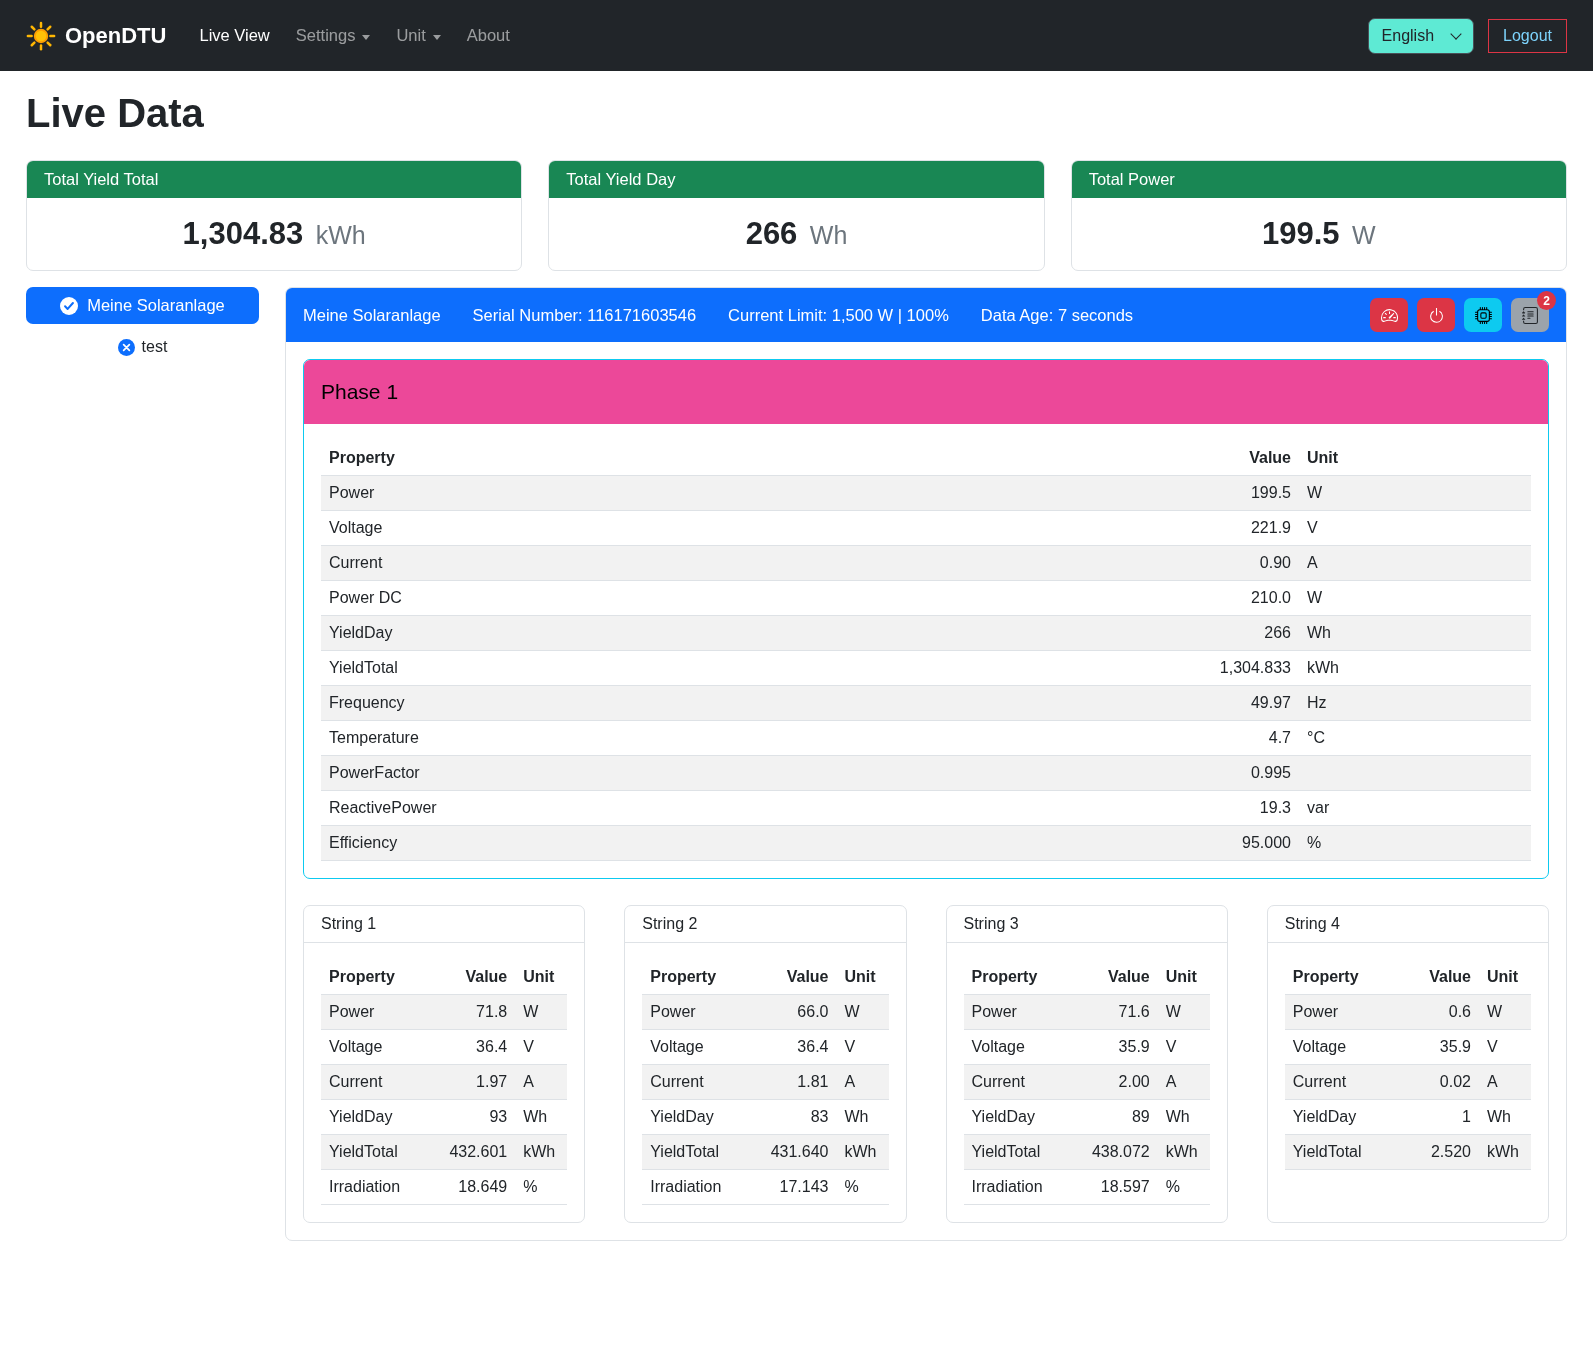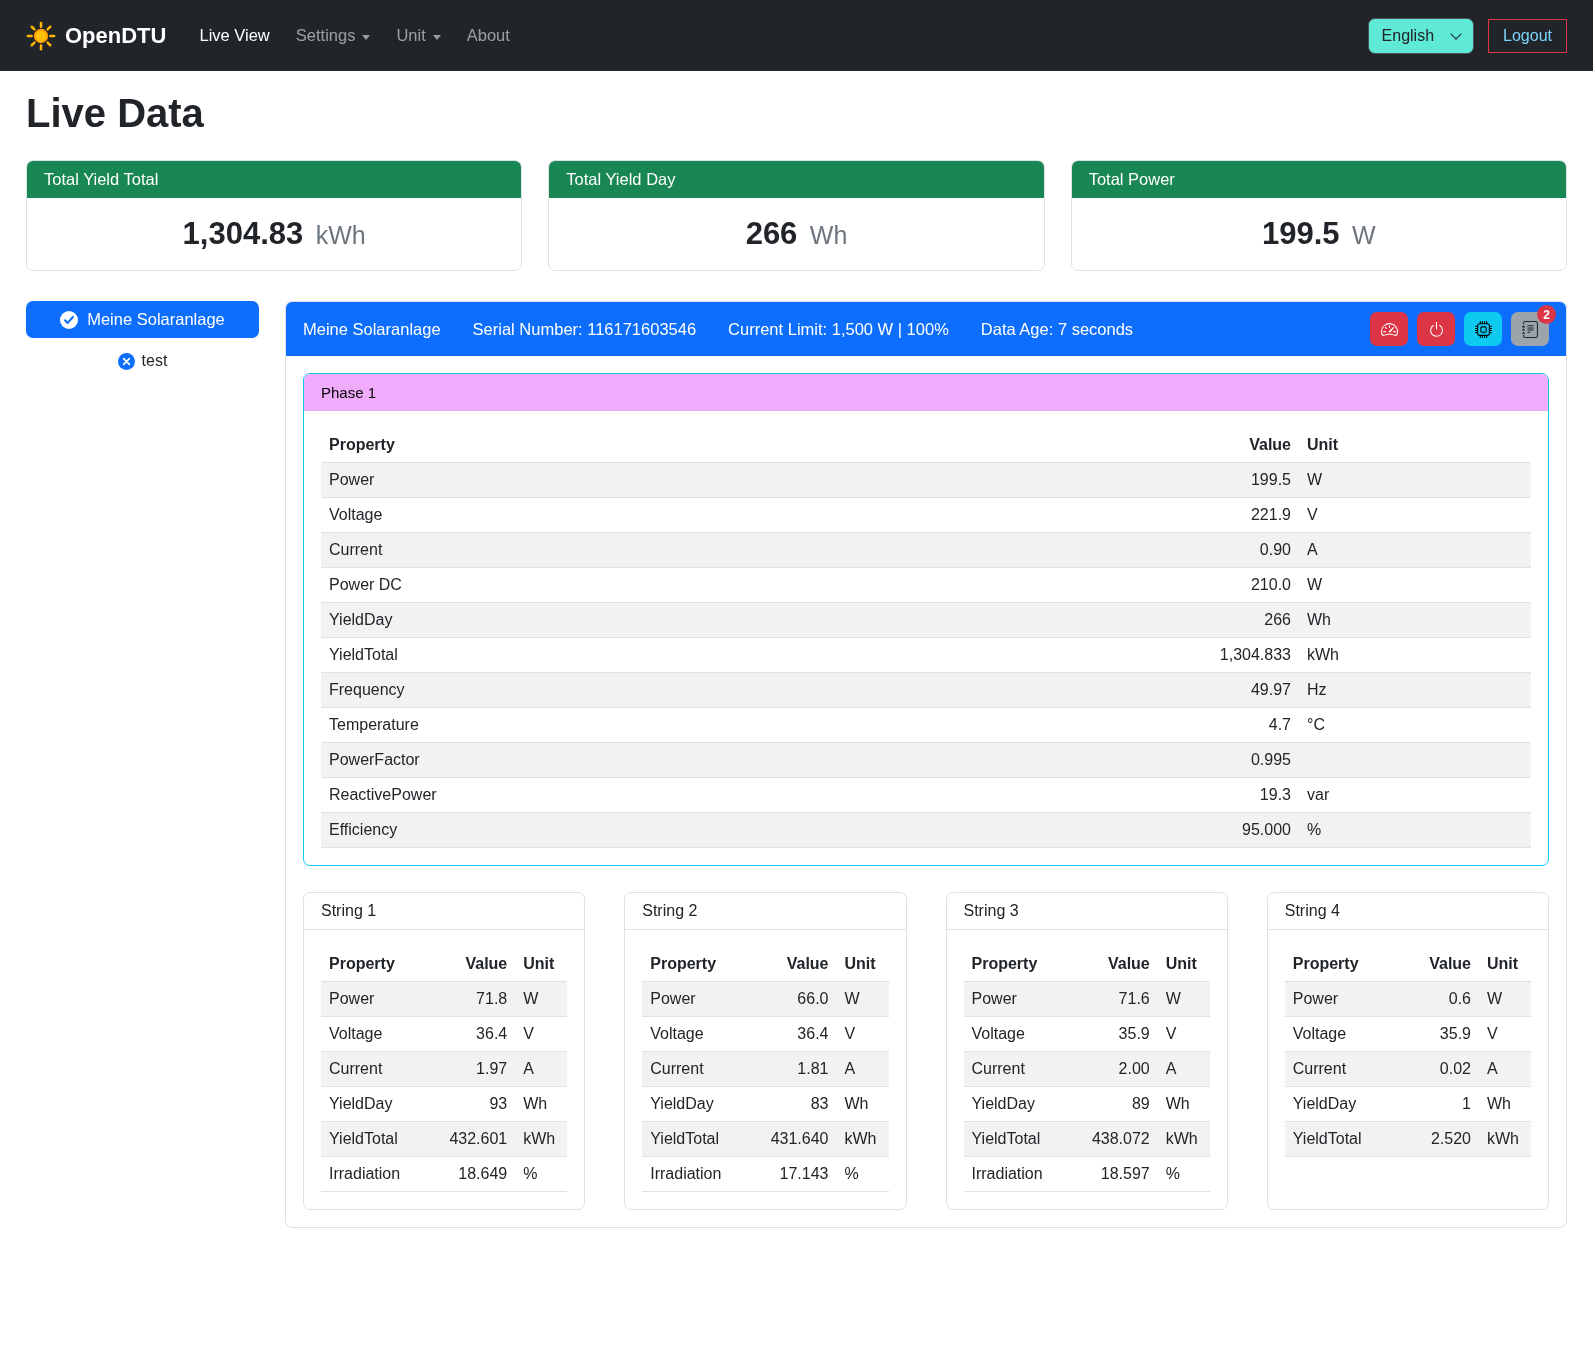--- a/index.html
+++ b/index.html
@@ -16,21 +16,21 @@
   .lang-select{background:#5eead4;border:1px solid #495057;border-radius:7px;padding:8px 13px;font-size:16px;color:#212529;display:flex;align-items:center;gap:18px;cursor:pointer}
   .chev{width:8px;height:8px;border-right:1.8px solid #212529;border-bottom:1.8px solid #212529;transform:rotate(45deg);margin-top:-4px}
   .logout-btn{color:#7dd3fc;border:1px solid #dc3545;background:transparent;border-radius:0;padding:7px 14px;font-size:16px;cursor:pointer;font-family:inherit}
 
   
   .content{padding:0 26px}
   h1{font-size:40px;font-weight:600;margin:20px 0 24px;color:#212529}
 
   .card{border:1px solid #dee2e6;border-radius:7px;background:#fff;overflow:hidden}
 
-  .summary-row{display:flex;gap:26px;margin-bottom:30px}
+  .summary-row{display:flex;gap:26px;margin-bottom:16px}
   .summary-card{flex:1}
   .summary-head{background:#198754;color:#fff;padding:9px 17px;font-size:16.5px}
   .summary-body{padding:18px;text-align:center}
   .summary-value{font-size:31px;font-weight:600;color:#212529}
   .summary-unit{font-size:25px;color:#6c757d;margin-left:8px;font-weight:400}
 
   
   .live-row{display:flex;gap:26px;align-items:flex-start;padding-bottom:30px}
   .inv-col{width:233px;flex:none}
   .inv-select-btn{width:100%;background:#0d6efd;color:#fff;border:none;border-radius:7px;padding:9px 10px;font-size:16.5px;display:flex;align-items:center;justify-content:center;gap:9px;cursor:pointer;font-family:inherit}
@@ -40,21 +40,21 @@
   .inv-header{background:#0d6efd;color:#fff;padding:10px 17px;display:flex;align-items:center;gap:32px;font-size:16.5px}
   .hdr-btns{margin-left:auto;display:flex;gap:9px}
   .icon-btn{width:38px;height:34px;border:none;border-radius:7px;display:flex;align-items:center;justify-content:center;cursor:pointer;position:relative;padding:0}
   .icon-btn.danger{background:#dc3545;color:#fff}
   .icon-btn.info{background:#0dcaf0;color:#000}
   .icon-btn.secondary{background:#9ba3ab;color:#212529}
   .count-badge{position:absolute;top:-7px;right:-7px;background:#dc3545;color:#fff;border-radius:50%;min-width:19px;height:19px;font-size:12px;display:flex;align-items:center;justify-content:center;font-weight:600;padding:0 3px}
   .inv-body{padding:17px}
 
   .phase-card{border:1px solid #0dcaf0;border-radius:7px;overflow:hidden;margin-bottom:26px;background:#fff}
-  .phase-header{background:#f0abfc;color:#000;padding:10px 17px;font-size:15px}
+  .phase-header{background:#ec4899;color:#000;padding:20px 17px;font-size:21px}
   .phase-body{padding:17px}
 
   table{width:100%;border-collapse:collapse;font-size:16px}
   th,td{padding:8px;border-bottom:1px solid #dee2e6;text-align:left;vertical-align:middle}
   thead th{font-weight:700}
   tbody th{font-weight:400}
   tbody tr:nth-child(odd){background:#f2f2f2}
   .col-val{text-align:right}
   .phase-table .col-unit{width:232px}
   .string-table .col-unit{width:52px}

